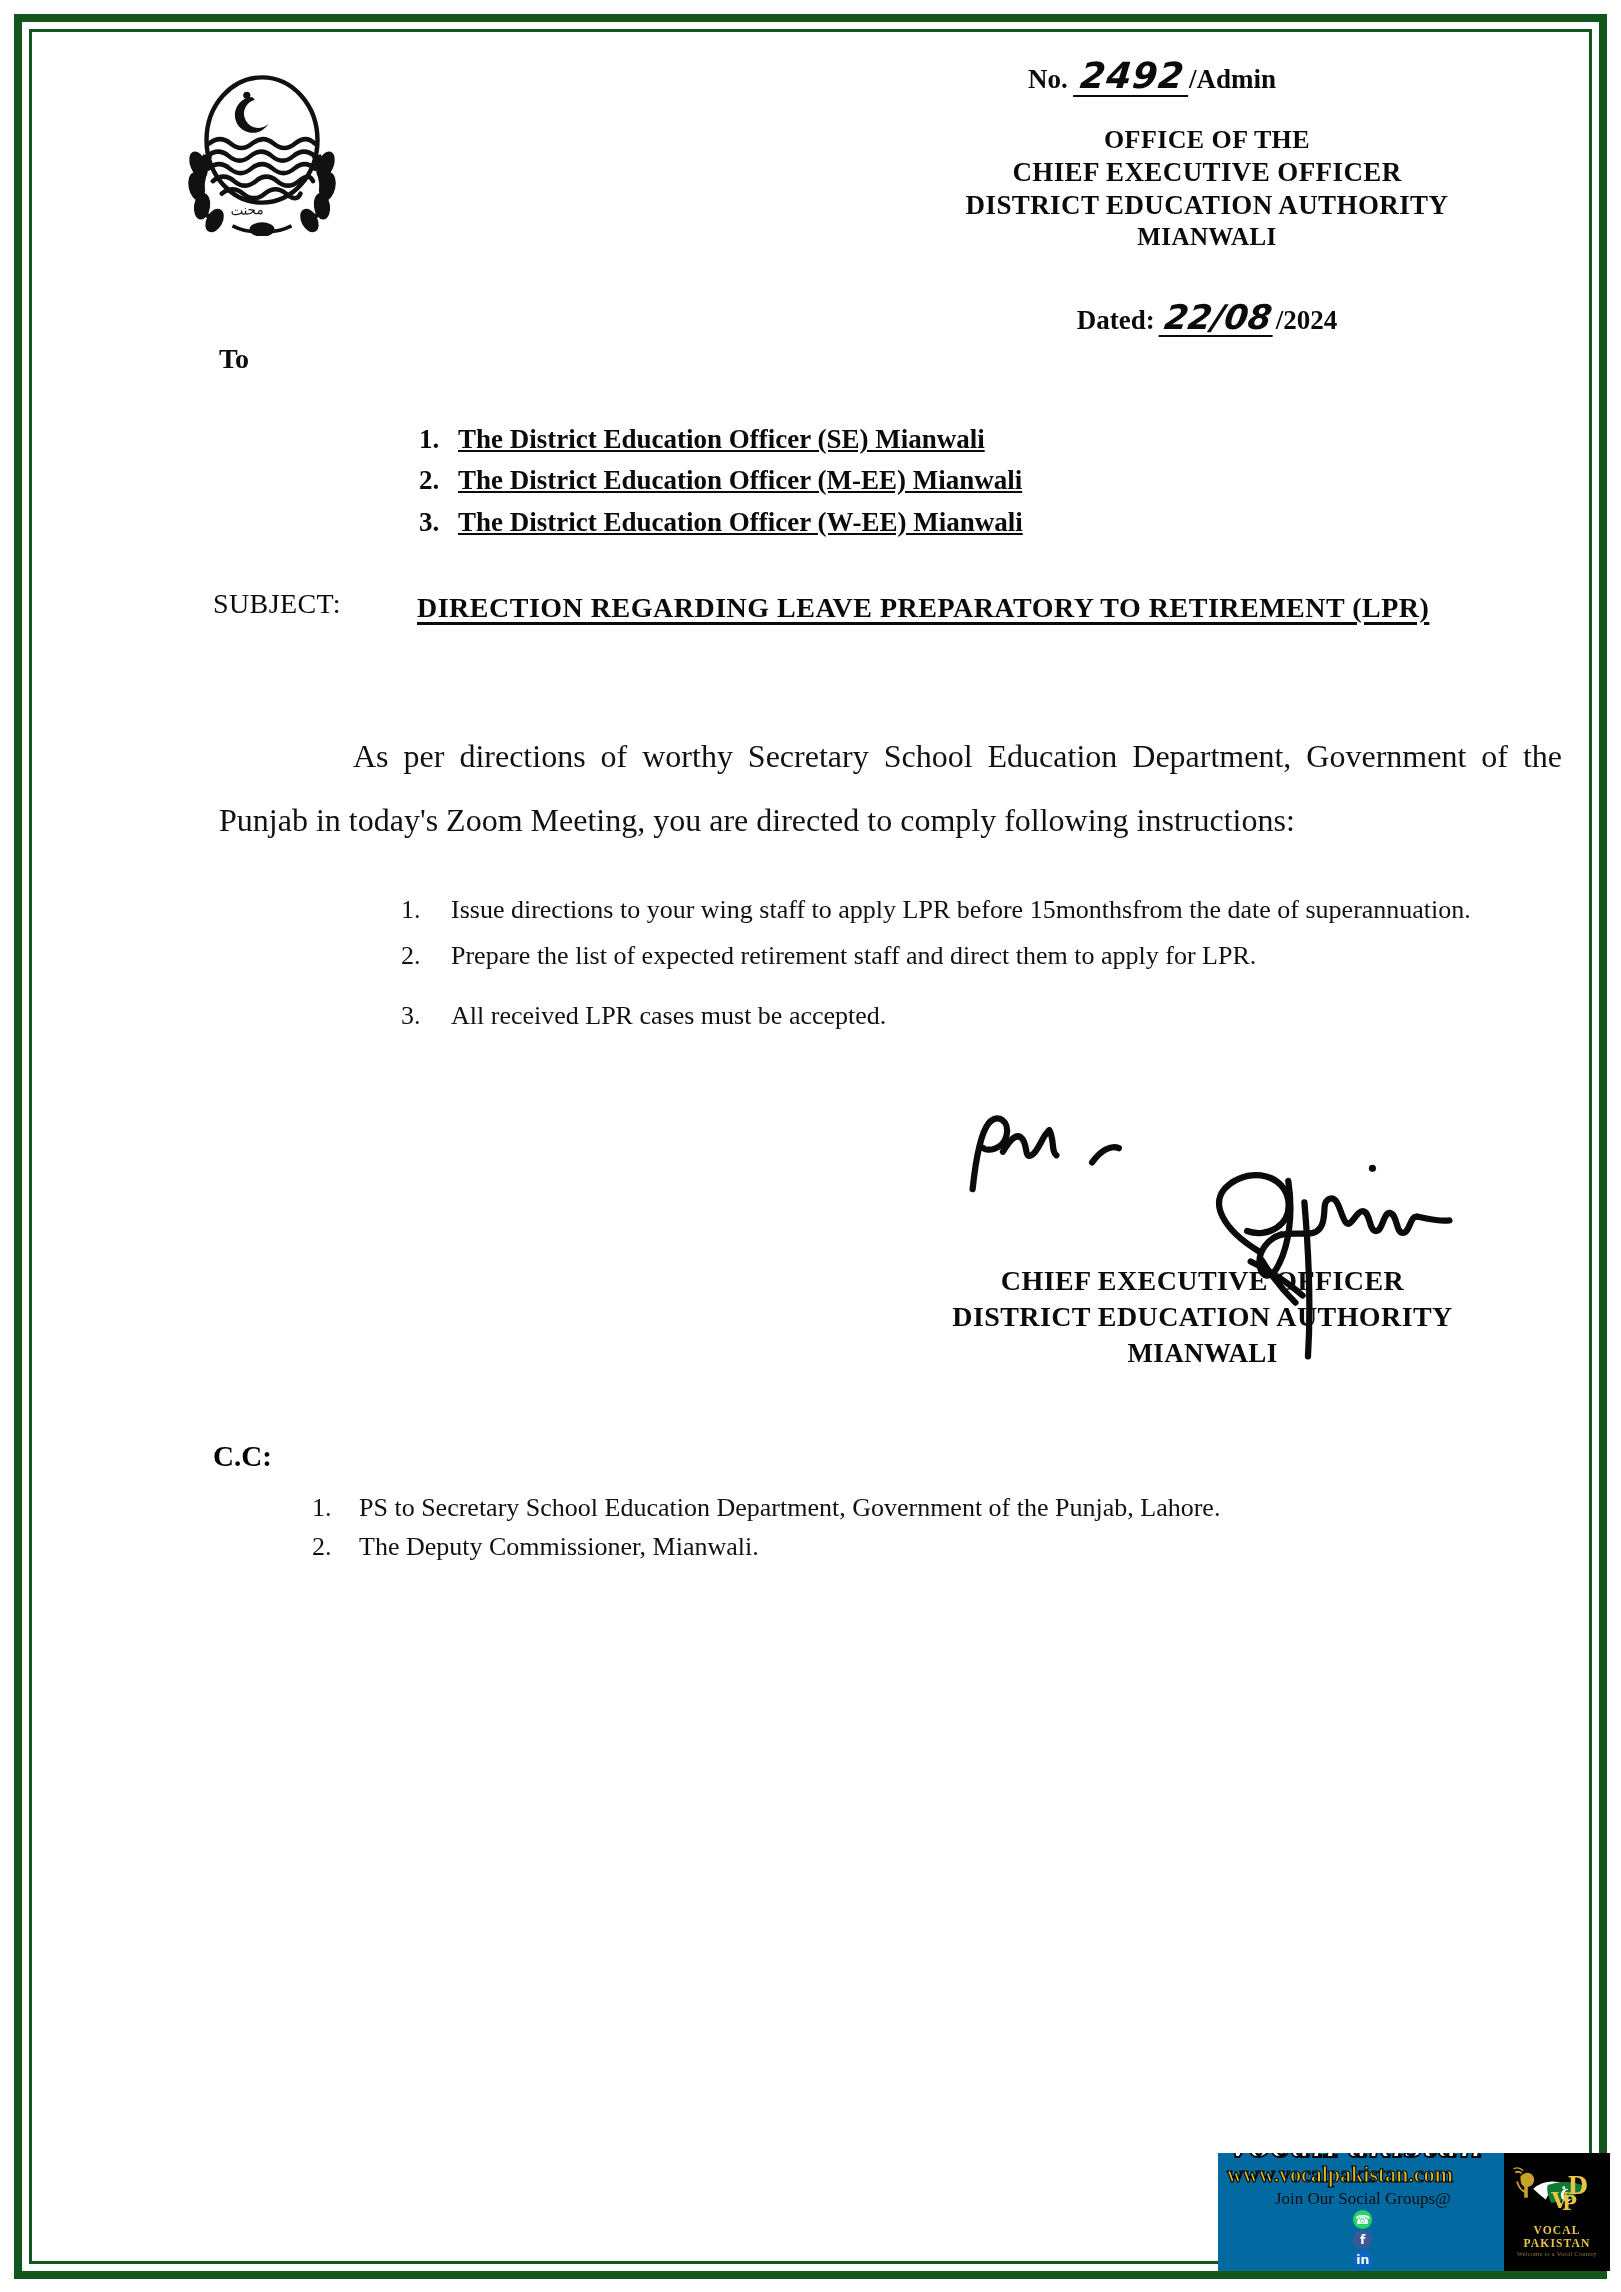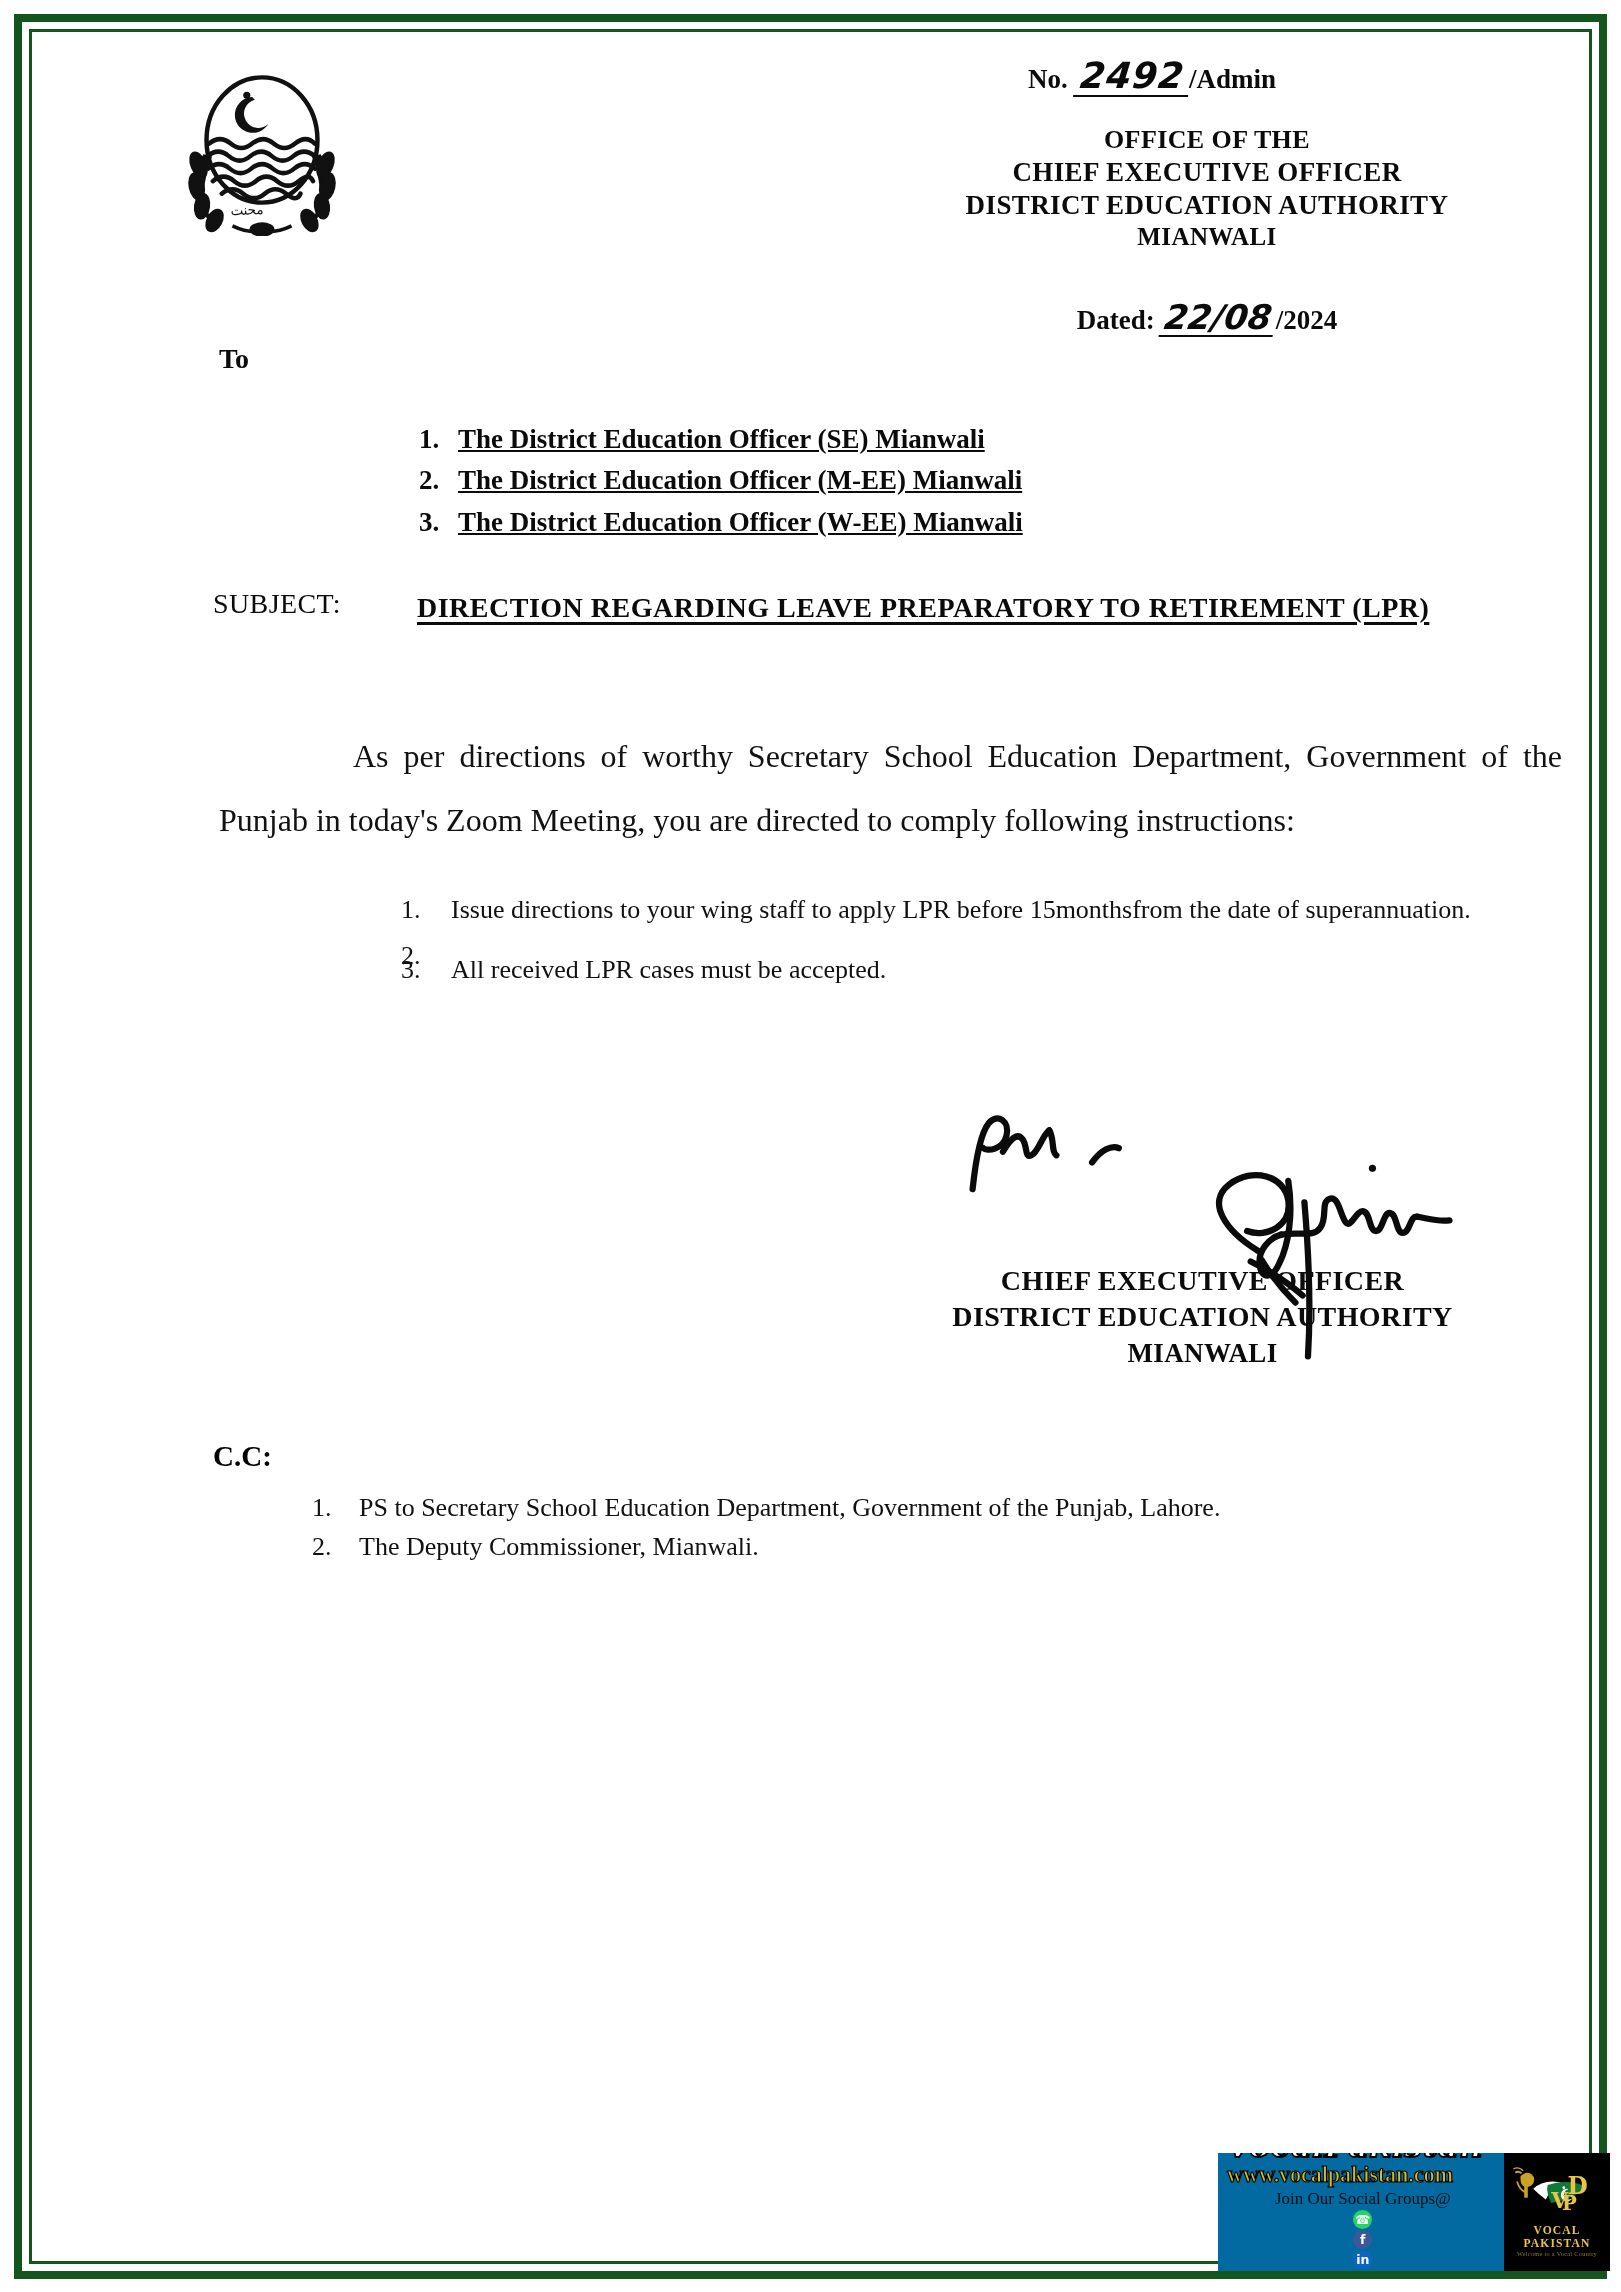--- a/index.html
+++ b/index.html
@@ -464,20 +464,21 @@
 
     <div class="body-para"><span class="indent"></span><span>As per directions of worthy Secretary School Education Department, Government of the Punjab in today's Zoom Meeting, you are directed to comply following instructions:</span></div>
 
     <div class="instructions">
       <div class="item">
         <span class="num">1.</span>
         <span>Issue directions to your wing staff to apply LPR before 15monthsfrom the date of superannuation.</span>
       </div>
       <div class="item">
         <span class="num">2.</span>
+        <span>Prepare the list of expected retirement staff and direct them to apply for LPR.</span>
       </div>
       <div class="item spaced">
         <span class="num">3.</span>
         <span>All received LPR cases must be accepted.</span>
       </div>
     </div>
 
     <div class="sig-mark">
       <svg viewBox="0 0 250 120" width="224" height="107" aria-hidden="true">
         <g fill="none" stroke="#0b0b0b" stroke-width="7" stroke-linecap="round" stroke-linejoin="round">

